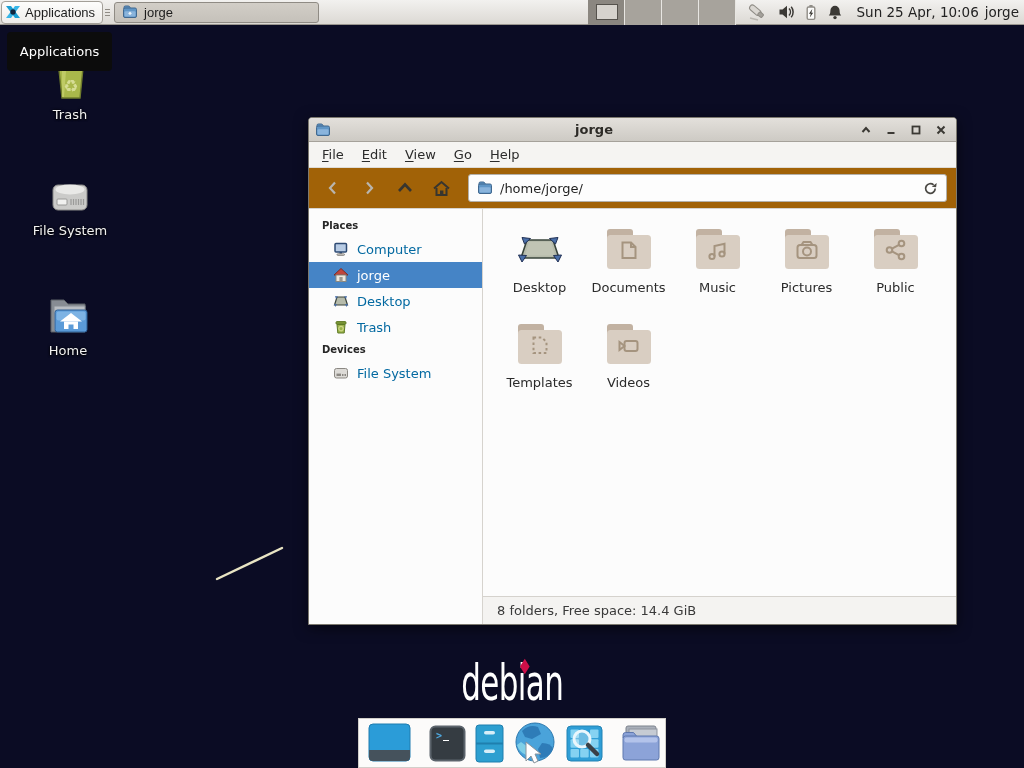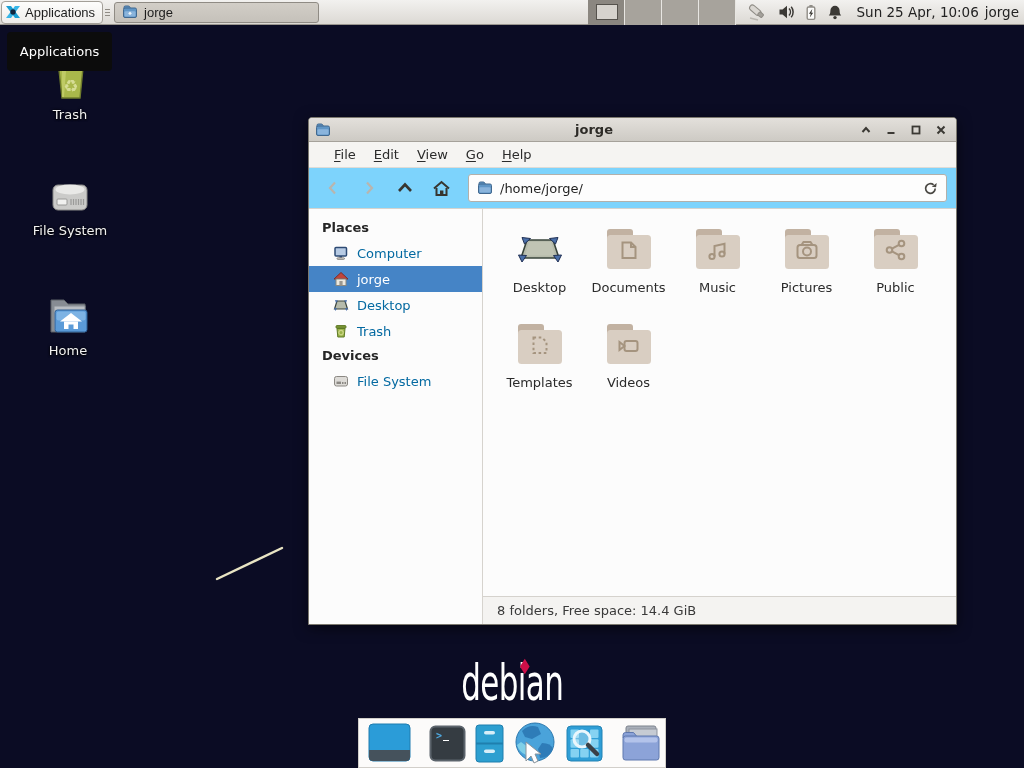--- a/index.html
+++ b/index.html
@@ -46,31 +46,31 @@
 
   
   #win { position:absolute; left:308px; top:117px; width:649px; height:508px; background:#fcfcfc;
     border:1px solid #7c796f; border-radius:4px 4px 0 0; z-index:20; box-shadow:0 3px 14px rgba(0,0,0,.55);
     display:flex; flex-direction:column; }
   .titlebar { height:24px; background:linear-gradient(#e3e0db,#cdcac4); border-bottom:1px solid #a5a19a;
     border-radius:3px 3px 0 0; display:flex; align-items:center; padding:0 6px; }
   .titlebar .title { flex:1; text-align:center; font-weight:bold; font-size:13px; color:#2d2b27; }
   .titlebar .ctrls { display:flex; gap:7px; }
   .titlebar .ctrls span { width:18px; height:18px; display:flex; align-items:center; justify-content:center; }
-  .menubar { height:26px; background:#f5f4f2; border-bottom:1px solid #dedbd6; display:flex; align-items:center; padding-left:16px; }
+  .menubar { height:26px; background:#f5f4f2; border-bottom:1px solid #dedbd6; display:flex; align-items:center; padding-left:4px; }
   .menubar .mi { padding:3px 9px; font-size:13px; color:#2b2b2b; }
   .mnemonic u { text-decoration:underline; text-underline-offset:2px; }
-  .toolbar { height:41px; background:#7dd3fc; border-bottom:1px solid #d6d3ce; display:flex; align-items:center; padding:0 9px; gap:6px; }
+  .toolbar { height:41px; background:#a16207; border-bottom:1px solid #d6d3ce; display:flex; align-items:center; padding:0 9px; gap:6px; }
   .tbtn { width:30px; height:28px; display:flex; align-items:center; justify-content:center; border-radius:3px; }
   .pathbar { flex:1; height:28px; margin-left:6px; background:#fdfdfd; border:1px solid #b3b0aa; border-radius:3px;
     display:flex; align-items:center; padding:0 8px; gap:7px; }
   .pathbar .path { flex:1; font-size:13px; color:#1f1f1f; }
   .win-main { flex:1; display:flex; min-height:0; }
   .sidebar { width:174px; background:#fcfcfc; border-right:1px solid #d6d3ce; padding-top:7px; }
-  .side-h { font-weight:bold; font-size:13px; padding:4px 8px 5px 13px; color:#262626; }
+  .side-h { font-weight:bold; font-size:10px; padding:4px 8px 5px 13px; color:#262626; }
   .side-row { height:26px; display:flex; align-items:center; gap:8px; padding-left:24px; font-size:13px; color:#0369a1; }
   .side-row svg { flex:0 0 auto; }
   .side-row.sel { background:#4584c6; color:#fff; }
   .filepane { flex:1; display:flex; flex-direction:column; min-width:0; }
   .grid { flex:1; display:flex; flex-wrap:wrap; align-content:flex-start; padding:16px 0 0 12px; }
   .file { width:89px; height:95px; display:flex; flex-direction:column; align-items:center; }
   .file svg { display:block; margin-bottom:7px; }
   .file .lbl { font-size:13px; color:#2b2b2b; }
   .statusbar { height:28px; background:#f4f3f1; border-top:1px solid #d5d2cd; display:flex; align-items:center;
     padding-left:14px; font-size:13px; color:#3a3a3a; }

